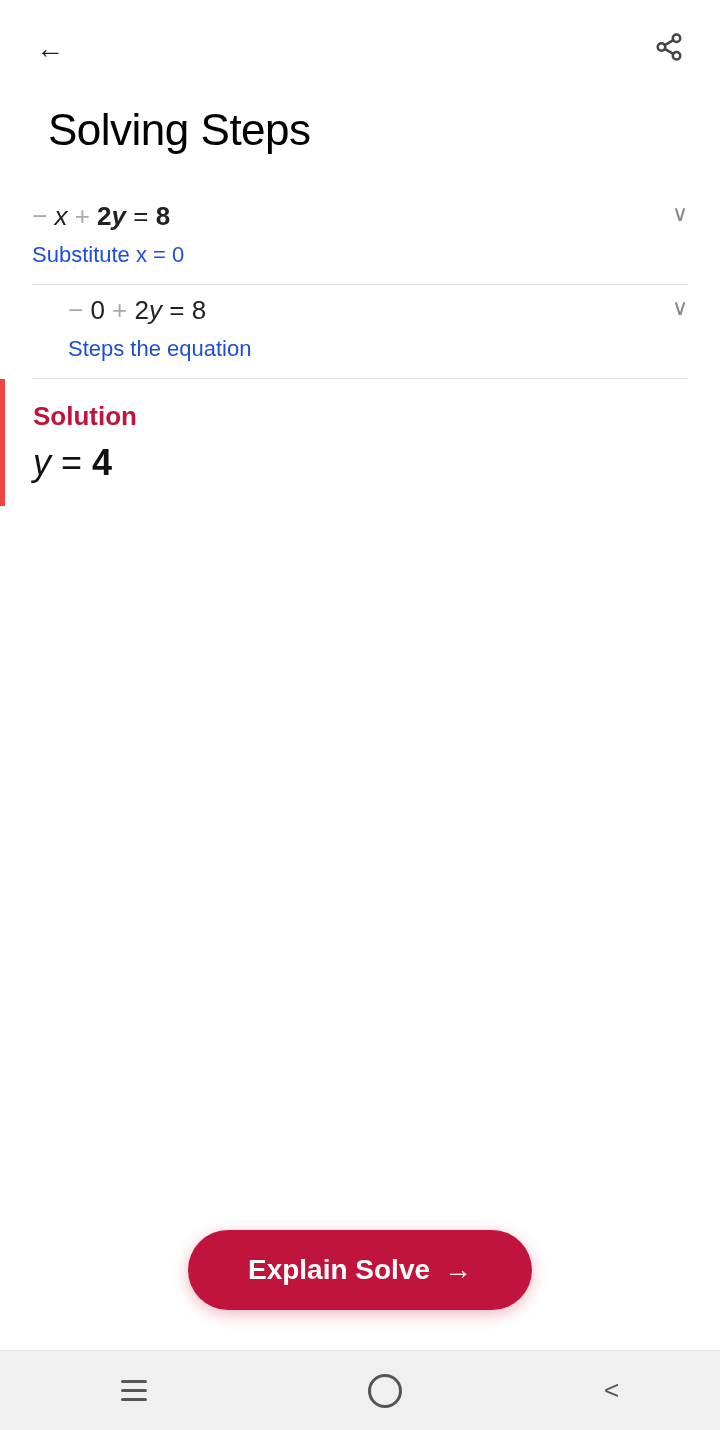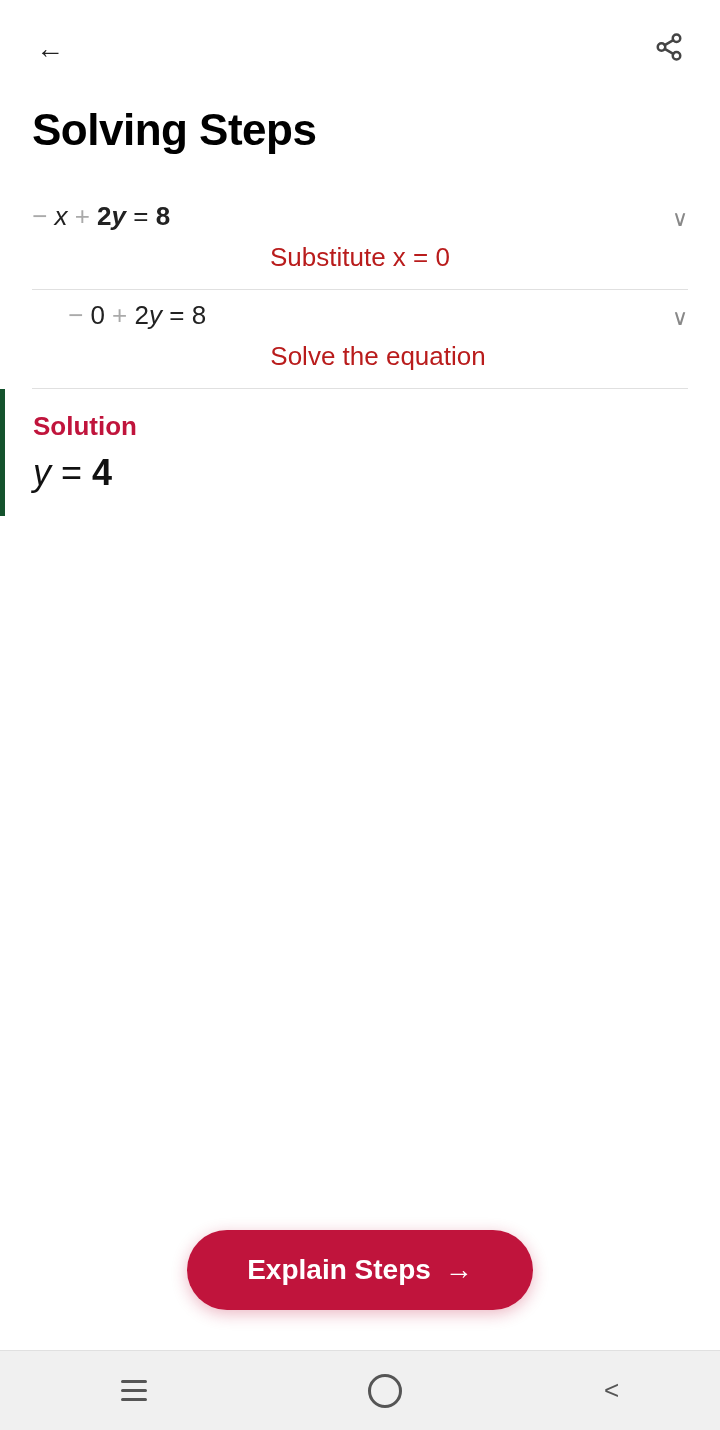--- a/index.html
+++ b/index.html
@@ -41,34 +41,35 @@
     }
 
     .share-icon {
       width: 30px;
       height: 30px;
       color: #444444;
     }
 
     .page-title {
       font-size: 44px;
-      font-weight: 700;
+      font-weight: 400;
       color: #000000;
       padding: 20px 32px 36px 32px;
       letter-spacing: -0.5px;
+      margin-left: 16px;
     }
 
     .step-block {
       padding: 0 32px;
     }
 
     .step-row {
       display: flex;
       justify-content: space-between;
-      align-items: flex-end;
+      align-items: flex-start;
       padding: 10px 0 6px 0;
     }
 
     .step-equation {
       font-size: 26px;
       color: #222222;
     }
 
     .step-equation .minus {
       color: #aaaaaa;
@@ -79,34 +80,33 @@
       color: #aaaaaa;
     }
 
     .chevron-down {
       font-size: 22px;
       color: #888888;
       cursor: pointer;
     }
 
     .step-subtitle {
-      font-size: 26px;
-      color: #b91c1c;
+      font-size: 22px;
+      color: #1d4ed8;
       padding: 4px 0 16px 0;
-      text-align: center;
     }
 
     .divider {
       height: 1px;
       background: #e0e0e0;
       margin: 0 32px;
     }
 
     .solution-block {
-      border-left: 5px solid #14532d;
+      border-left: 5px solid #ef4444;
       margin: 0 0 0 0;
       padding: 22px 32px 22px 28px;
     }
 
     .solution-label {
       font-size: 26px;
       font-weight: 700;
       color: #c0143c;
       margin-bottom: 10px;
     }
@@ -240,39 +240,39 @@
     <div class="step-equation">
       <span class="minus">−</span>
       <span> 0 </span>
       <span class="plus">+</span>
       <span> 2</span><span class="math-italic">y</span>
       <span> = </span>
       <span>8</span>
     </div>
     <span class="chevron-down">∨</span>
   </div>
-  <div class="step-subtitle">Solve the equation</div>
+  <div class="step-subtitle">Steps the equation</div>
 </div>
 
 <div class="divider"></div>
 
 <div class="solution-block">
   <div class="solution-label">Solution</div>
   <div class="solution-value">
     <span class="math-italic italic-var">y</span>
     <span> = </span>
     <span class="math-bold bold-num">4</span>
   </div>
 </div>
 
 <div class="spacer"></div>
 
 <div class="bottom-btn-area">
   <button class="explain-btn">
-    <span>Explain Steps</span>
+    <span>Explain Solve</span>
     <span class="arrow-icon">→</span>
   </button>
 </div>
 
 <div class="nav-bar">
   <div class="nav-bars-icon">
     <span></span>
     <span></span>
     <span></span>
   </div>

